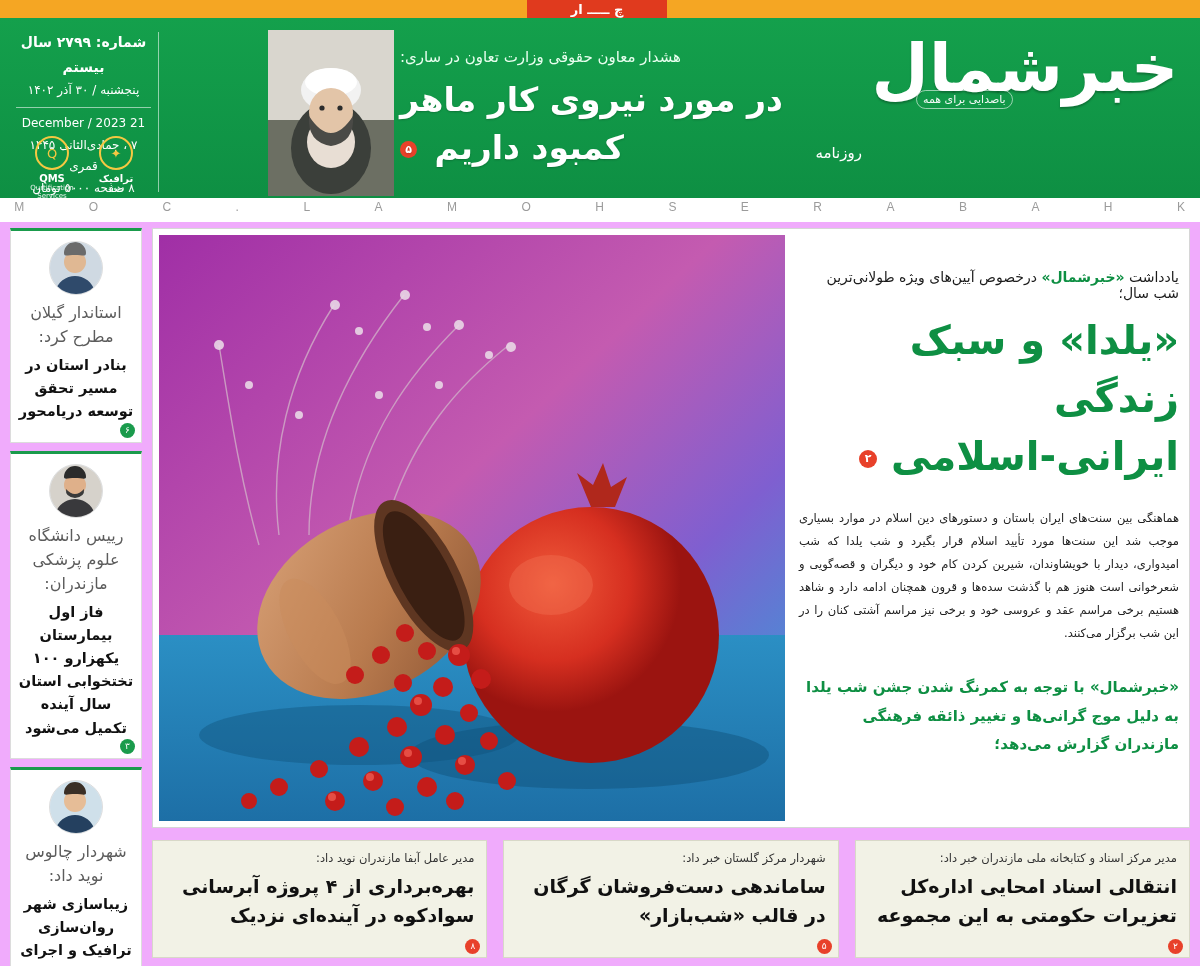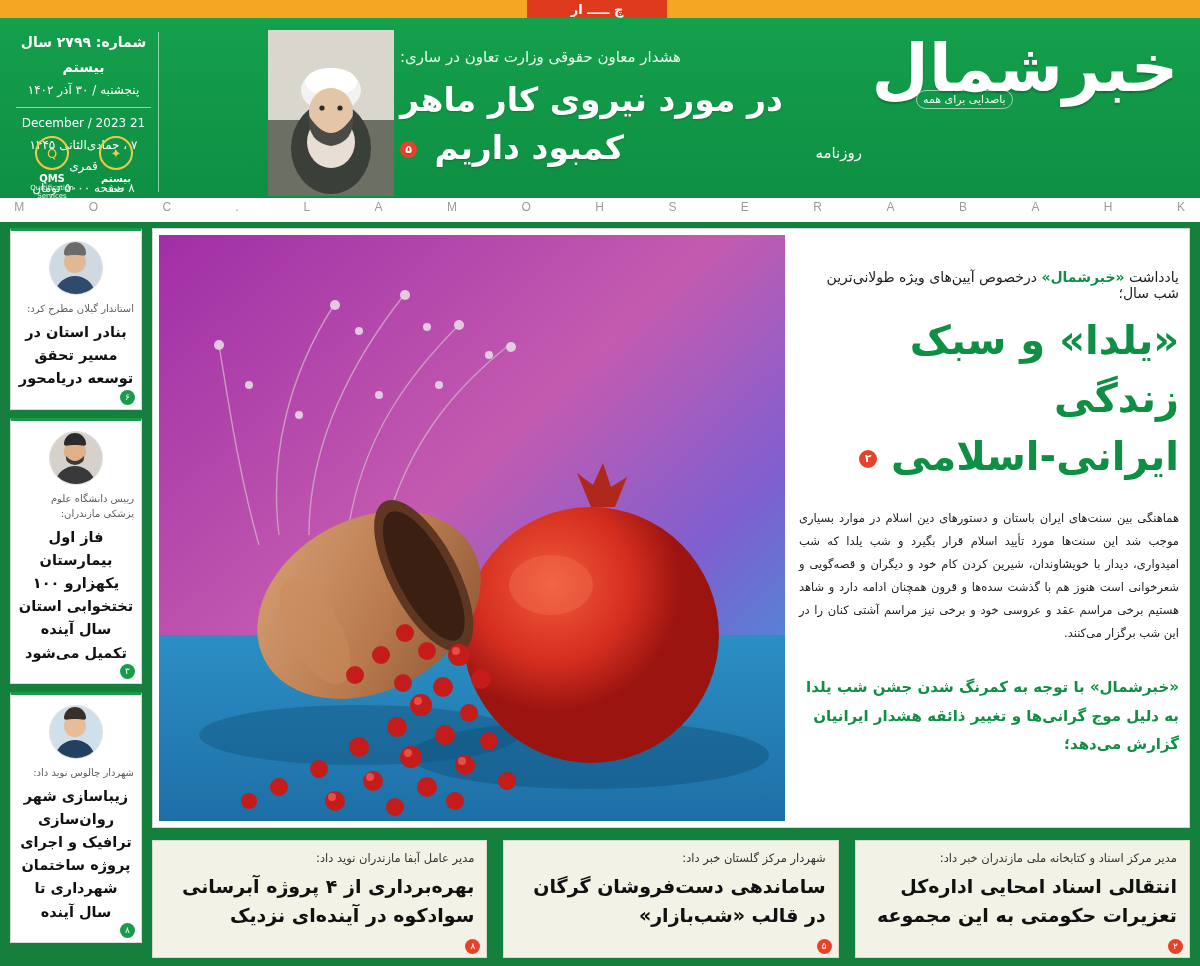--- a/index.html
+++ b/index.html
@@ -6,21 +6,21 @@
   html, body {
     margin: 0; padding: 0;
     width: 1200px; height: 966px;
     background: #ffffff;
     font-family: "DejaVu Sans", "Liberation Sans", sans-serif;
   }
   .page {
     position: relative;
     width: 1200px; height: 966px;
     overflow: hidden;
-    background: #15803d;
+    background: #f0abfc;
   }
 
   
   .top-strip {
     position: absolute; top: 0; left: 0; width: 1200px; height: 18px;
     background: #f5a623;
   }
   .top-strip .tag {
     position: absolute; top: 0; left: 527px;
     width: 140px; height: 20px;
@@ -131,22 +131,22 @@
     background: #fff; margin-bottom: 8px; padding: 8px 7px 18px;
     text-align: right;
   }
   .side-card .avatar {
     width: 54px; height: 54px; border-radius: 50%;
     margin: 2px auto 6px; overflow: hidden; border: 1px solid #ddd;
     background: #e6eef5;
   }
   .side-card .avatar svg { width: 54px; height: 54px; display: block; }
   .side-card .role {
-    font-size: 10px; color: #5c5c5c; line-height: 1.5; margin-bottom: 5px;
-    text-align: right;
+    font-size: 16px; color: #5c5c5c; line-height: 1.5; margin-bottom: 5px;
+    text-align: center;
   }
   .side-card .stitle {
     font-size: 14.5px; font-weight: bold; color: #111; line-height: 1.6;
     text-align: center;
   }
   .side-card .pagenum {
     position: absolute; bottom: 4px; right: 6px;
     width: 15px; height: 15px; border-radius: 50%;
     background: #1a9b4c; color: #fff; font-size: 9px;
     line-height: 15px; text-align: center;
@@ -236,21 +236,21 @@
       <div>21 December / 2023</div>
       <div>۷ ، جمادی‌الثانی ۱۴۴۵ قمری</div>
       <div>۸ صفحه ۵۰۰۰ تومان</div>
 
     </div>
     <div class="issue-vline"></div>
 
     <div class="cert-badges">
       <div class="badge-box">
         <div class="badge-circle">✦</div>
-        <div class="bname">بیستم</div>
+        <div class="bname">ترافیک</div>
         <div class="bsub">دهوند</div>
       </div>
       <div class="badge-box">
         <div class="badge-circle">Q</div>
         <div class="bname">QMS</div>
         <div class="bsub">Qurtification Services</div>
       </div>
     </div>
 
     <div class="portrait-wrap">
@@ -458,21 +458,21 @@
       </div>
       <div class="f-title">
         <div>«یلدا» و سبک زندگی</div>
         <div>
           <span>ایرانی-اسلامی</span>
           <span class="pg">۲</span>
         </div>
       </div>
       <div class="f-body">هماهنگی بین سنت‌های ایران باستان و دستورهای دین اسلام در موارد بسیاری موجب شد این سنت‌ها مورد تأیید اسلام قرار بگیرد و شب یلدا که شب امیدواری، دیدار با خویشاوندان، شیرین کردن کام خود و دیگران و قصه‌گویی و شعرخوانی است هنوز هم با گذشت سده‌ها و قرون همچنان ادامه دارد و شاهد هستیم برخی مراسم عقد و عروسی خود و برخی نیز مراسم آشتی کنان را در این شب برگزار می‌کنند.</div>
 
-      <div class="f2-kicker">«خبرشمال» با توجه به کمرنگ شدن جشن شب یلدا به دلیل موج گرانی‌ها و تغییر ذائقه هشدار ایرانیان گزارش می‌دهد؛</div>
+      <div class="f2-kicker">«خبرشمال» با توجه به کمرنگ شدن جشن شب یلدا به دلیل موج گرانی‌ها و تغییر ذائقه فرهنگی مازندران گزارش می‌دهد؛</div>
     </div>
   </div>
 
   <div class="bottom-row">
     <div class="bot-card">
       <div class="bkick">مدیر عامل آبفا مازندران نوید داد:</div>
       <div class="btitle">بهره‌برداری از ۴ پروژه آبرسانی سوادکوه در آینده‌ای نزدیک</div>
       <div class="pagenum">۸</div>
     </div>
     <div class="bot-card">

